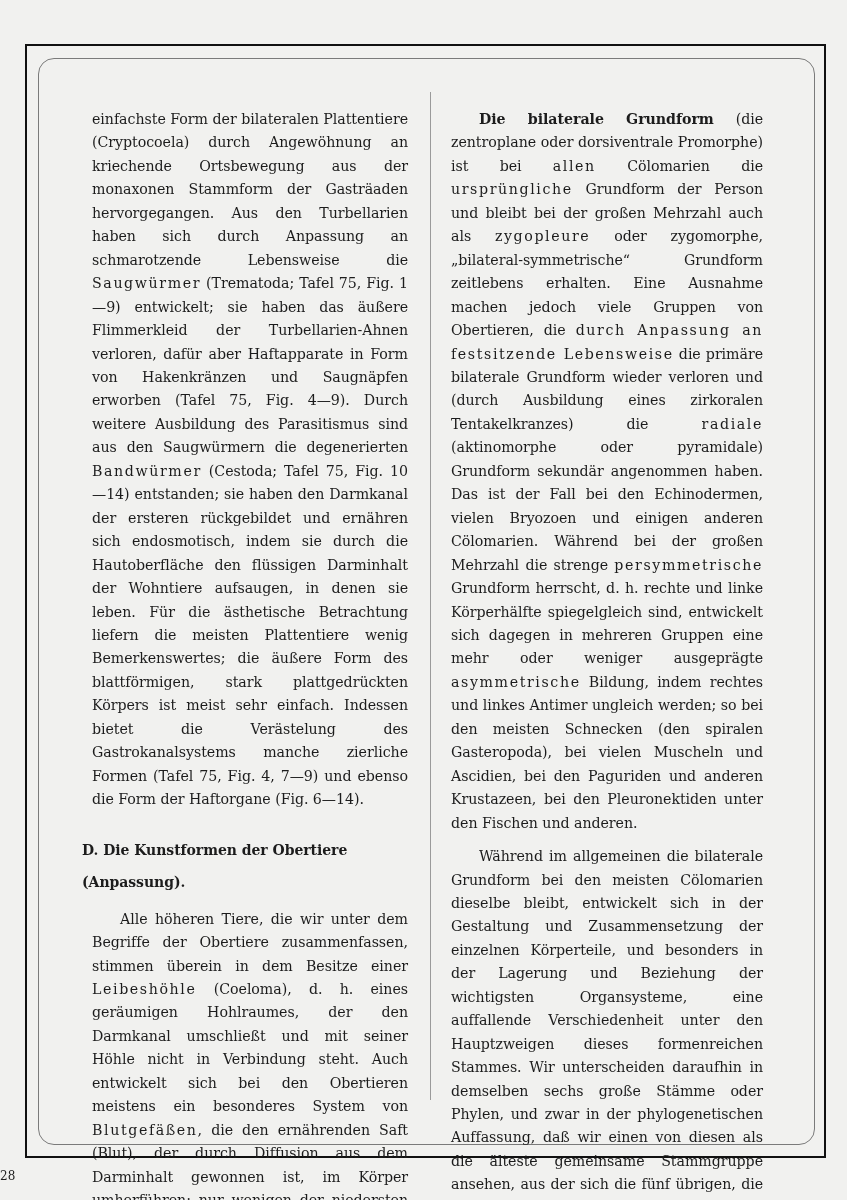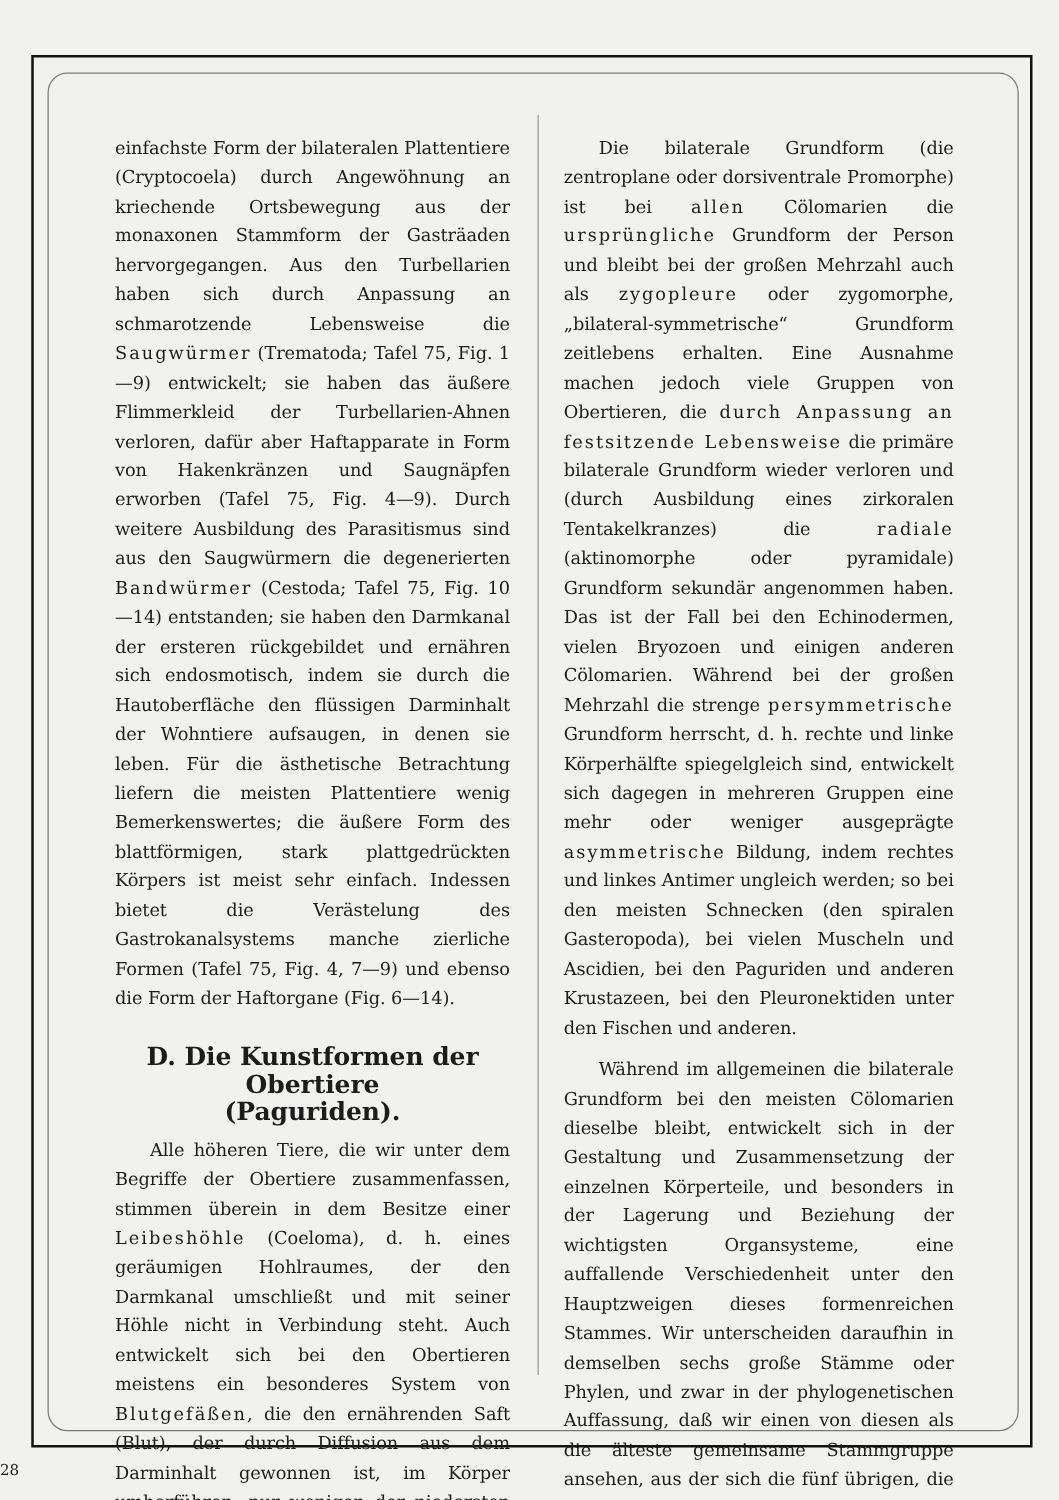--- a/index.html
+++ b/index.html
@@ -39,46 +39,46 @@
   .col-right { left: 441px; width: 332px; }
   .col-rule {
     position: absolute;
     left: 430px; top: 92px;
     width: 1px; height: 1008px;
     background: #9a9a9a;
   }
   .column p { margin: 10px; }
   .indent { text-indent: 28px; }
   .spaced { letter-spacing: 1.6px; }
-  .bold { font-weight: normal; }
+  .bold { font-weight: bold; }
   .heading {
-    text-align: center;
+    text-align: left;
     font-weight: bold;
-    font-size: 20px;
-    line-height: 22px;
+    font-size: 14px;
+    line-height: 32px;
     margin: 22px 0 5px 0 !important;
   }
   .page-number {
     position: absolute;
     left: 0; width: 809px;
     top: 1169px;
     text-align: left;
     font-size: 12px;
   }
 </style>
 </head>
 <body>
 
 <div class="outer-frame"></div>
 <div class="inner-frame"></div>
 
 <div class="column col-left">
   <p><span>einfachste Form der bilateralen Plattentiere (Cryptocoela) durch Angewöhnung an kriechende Ortsbewegung aus der monaxonen Stammform der Gasträaden hervorgegangen. Aus den Turbellarien haben sich durch Anpassung an schmarotzende Lebensweise die </span><span class="spaced">Saugwürmer</span><span> (Trematoda; Tafel 75, Fig. 1—9) entwickelt; sie haben das äußere Flimmerkleid der Turbellarien-Ahnen verloren, dafür aber Haftapparate in Form von Hakenkränzen und Saugnäpfen erworben (Tafel 75, Fig. 4—9). Durch weitere Ausbildung des Parasitismus sind aus den Saugwürmern die degenerierten </span><span class="spaced">Bandwürmer</span><span> (Cestoda; Tafel 75, Fig. 10—14) entstanden; sie haben den Darmkanal der ersteren rückgebildet und ernähren sich endosmotisch, indem sie durch die Hautoberfläche den flüssigen Darminhalt der Wohntiere aufsaugen, in denen sie leben. Für die ästhetische Betrachtung liefern die meisten Plattentiere wenig Bemerkenswertes; die äußere Form des blattförmigen, stark plattgedrückten Körpers ist meist sehr einfach. Indessen bietet die Verästelung des Gastrokanalsystems manche zierliche Formen (Tafel 75, Fig. 4, 7—9) und ebenso die Form der Haftorgane (Fig. 6—14).</span></p>
 
-  <p class="heading"><span>D. Die Kunstformen der Obertiere</span><br><span>(Paguriden).</span></p>
+  <p class="heading"><span>D. Die Kunstformen der Obertiere</span><br><span>(Anpassung).</span></p>
 
   <p class="indent"><span>Alle höheren Tiere, die wir unter dem Begriffe der Obertiere zusammenfassen, stimmen überein in dem Besitze einer </span><span class="spaced">Leibeshöhle</span><span> (Coeloma), d. h. eines geräumigen Hohlraumes, der den Darmkanal umschließt und mit seiner Höhle nicht in Verbindung steht. Auch entwickelt sich bei den Obertieren meistens ein besonderes System von </span><span class="spaced">Blutgefäßen</span><span>, die den ernährenden Saft (Blut), der durch Diffusion aus dem Darminhalt gewonnen ist, im Körper umherführen; nur wenigen der niedersten Cölomarienklassen fehlt diese Einrichtung noch ebenso wie sämtlichen Cölenterien. Ein weiterer wichtiger Unterschied beider Gruppen besteht darin, daß die Obertiere (schon auf den niedersten Stufen der Vermalienbildung) zwei Darmöffnungen besitzen, Mund und After; wo der After in einzelnen Gruppen fehlt, ist er durch Rückbildung verschwunden. Im übrigen schließen sich die niedersten und ältesten Formen der Cölomarien (die Rädertierchen, Gastrotrichen) noch eng an die älteren Strudelwürmer (Turbellaria)</span></p>
 </div>
 
 <div class="col-rule"></div>
 
 <div class="column col-right">
 
   <p class="indent"><span class="bold">Die bilaterale Grundform</span><span> (die zentroplane oder dorsiventrale Promorphe) ist bei </span><span class="spaced">allen</span><span> Cölomarien die </span><span class="spaced">ursprüngliche</span><span> Grundform der Person und bleibt bei der großen Mehrzahl auch als </span><span class="spaced">zygopleure</span><span> oder zygomorphe, „bilateral-symmetrische“ Grundform zeitlebens erhalten. Eine Ausnahme machen jedoch viele Gruppen von Obertieren, die </span><span class="spaced">durch Anpassung an festsitzende Lebensweise</span><span> die primäre bilaterale Grundform wieder verloren und (durch Ausbildung eines zirkoralen Tentakelkranzes) die </span><span class="spaced">radiale</span><span> (aktinomorphe oder pyramidale) Grundform sekundär angenommen haben. Das ist der Fall bei den Echinodermen, vielen Bryozoen und einigen anderen Cölomarien. Während bei der großen Mehrzahl die strenge </span><span class="spaced">persymmetrische</span><span> Grundform herrscht, d. h. rechte und linke Körperhälfte spiegelgleich sind, entwickelt sich dagegen in mehreren Gruppen eine mehr oder weniger ausgeprägte </span><span class="spaced">asymmetrische</span><span> Bildung, indem rechtes und linkes Antimer ungleich werden; so bei den meisten Schnecken (den spiralen Gasteropoda), bei vielen Muscheln und Ascidien, bei den Paguriden und anderen Krustazeen, bei den Pleuronektiden unter den Fischen und anderen.</span></p>
 

